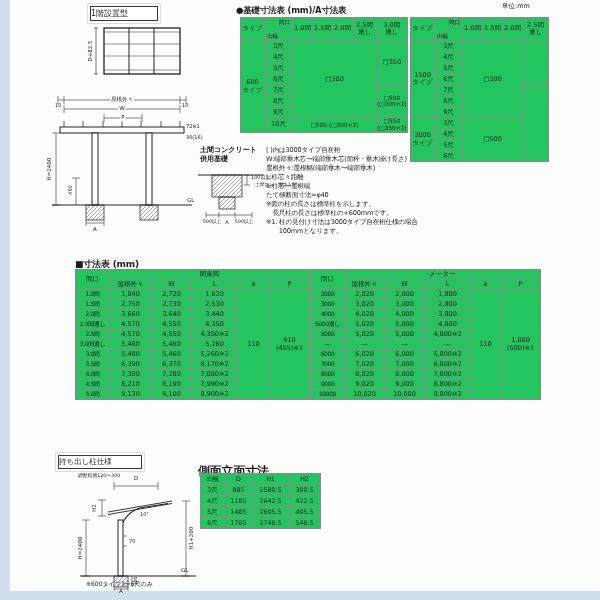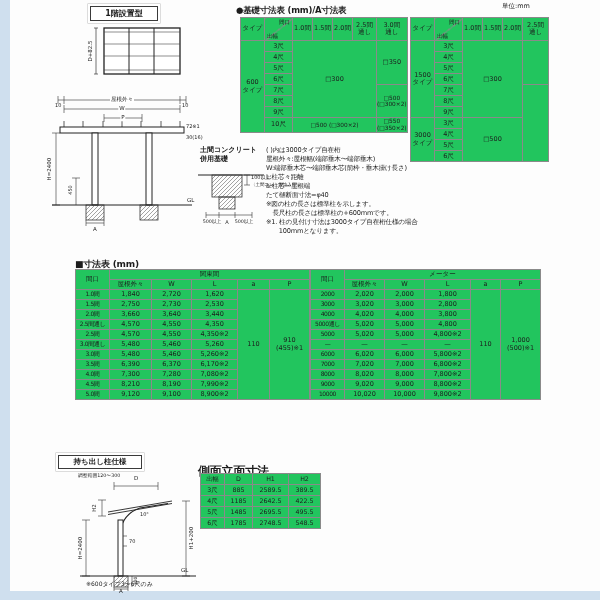--- a/index.html
+++ b/index.html
@@ -1,21 +1,21 @@
 <!DOCTYPE html>
 <html><head>
 <meta charset="utf-8">
 <style>
   html,body{margin:0;padding:0;background:#e9e9e9;}
   #root{position:relative;width:600px;height:600px;background:#fdfdfd;overflow:hidden;
         font-family:"DejaVu Sans",sans-serif;color:#1c1c1c;}
   .abs{position:absolute;}
   .strip{background:#cfdfee;}
   
-  .secbox{border:1px solid #3a3a3a;background:#fff;text-align:center;font-weight:bold;
+  .secbox{border:1px solid #3a3a3a;background:#fff;text-align:left;font-weight:normal;
           box-shadow:0 0 0 2px #fff,0 0 0 2.5px #bbb;}
   
   .t1{font-weight:bold;font-size:8.5px;letter-spacing:-0.2px;}
   .t2{font-weight:bold;font-size:9px;letter-spacing:-0.2px;}
   .t3{font-weight:bold;font-size:12px;letter-spacing:-0.2px;}
   .unit{font-size:6.5px;color:#222;}
   
   table{border-collapse:collapse;table-layout:fixed;background:#22c55e;}
   .tbl{border:1.5px solid #444;}
   .tbl td,.tbl th{border:1px solid #8a8a8a;font-size:6.5px;font-weight:normal;text-align:center;
@@ -251,22 +251,22 @@
           <td>5尺</td>
         </tr>
     <tr>
           <td>6尺</td>
         </tr>
   </tbody>
     </table>
 
   <div class="abs tlines" style="left:266px;top:146px;width:310px;">
       <div class="t-line">( )内は3000タイプ自在桁</div>
+      <div class="t-line">W:端部垂木芯〜端部垂木芯(前枠・垂木掛け長さ)</div>
       <div class="t-line">屋根外々:屋根幅(端部垂木〜端部垂木)</div>
-      <div class="t-line">W:端部垂木芯〜端部垂木芯(前枠・垂木掛け長さ)</div>
       <div class="t-line">L:柱芯々距離</div>
       <div class="t-line">a:柱芯〜屋根端</div>
       <div class="t-line">たて樋断面寸法=φ40</div>
       <div class="t-line">※図の柱の長さは標準柱を示します。</div>
       <div class="t-line">　長尺柱の長さは標準柱の+600mmです。</div>
       <div class="t-line">※1. 柱の見付け寸法は3000タイプ自在桁仕様の場合</div>
       <div class="t-line">　　100mmとなります。</div>
     </div>
 
   <div class="abs t2" style="left:75px;top:258px;">■寸法表 (mm)</div>

